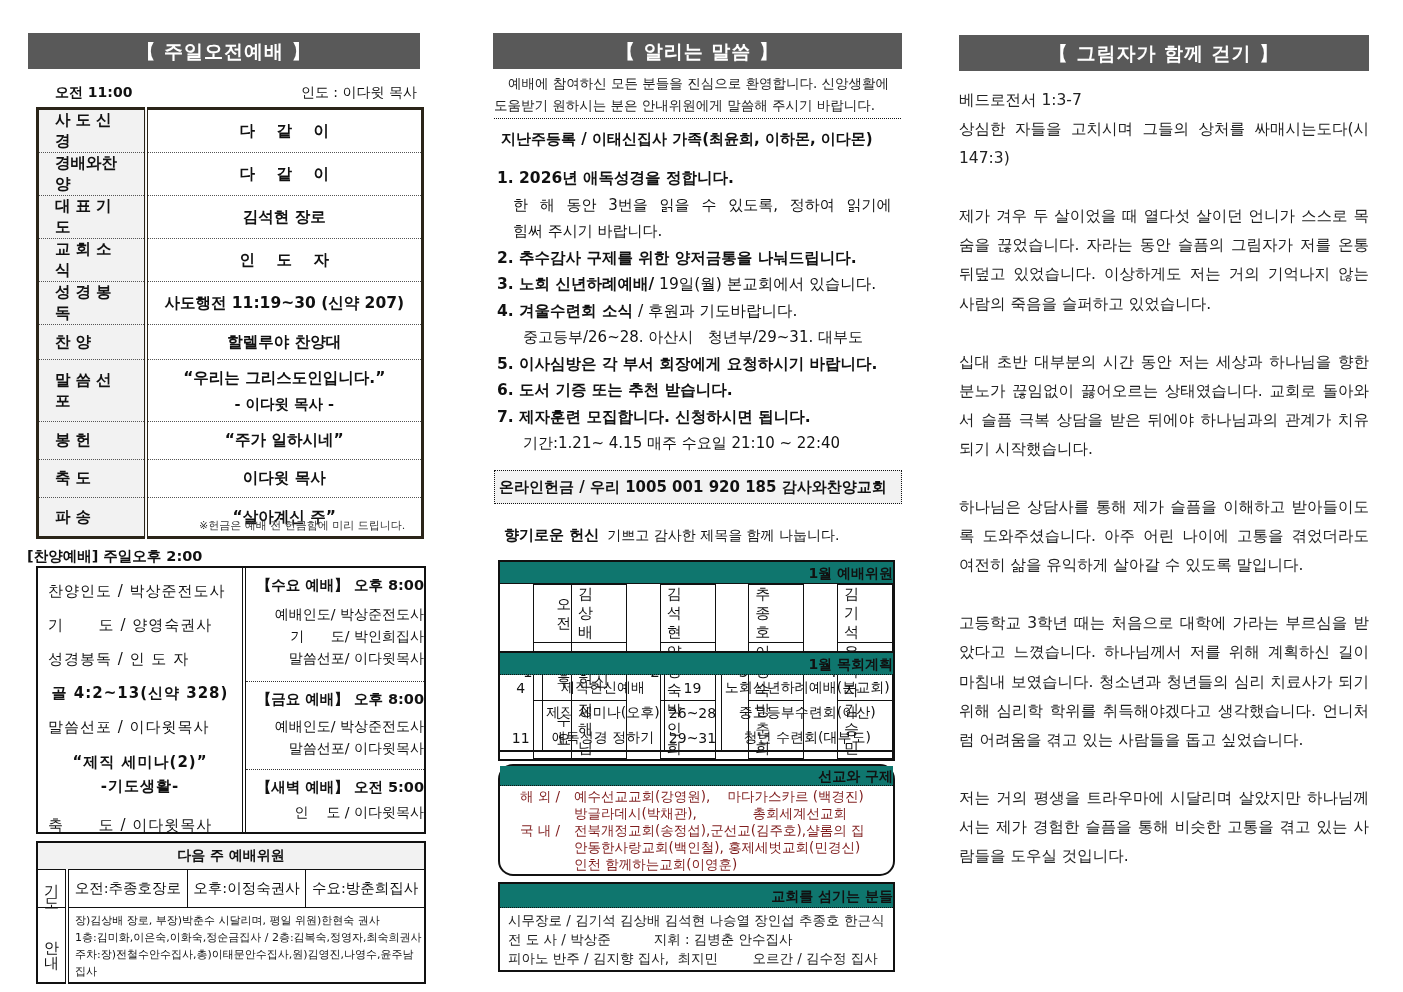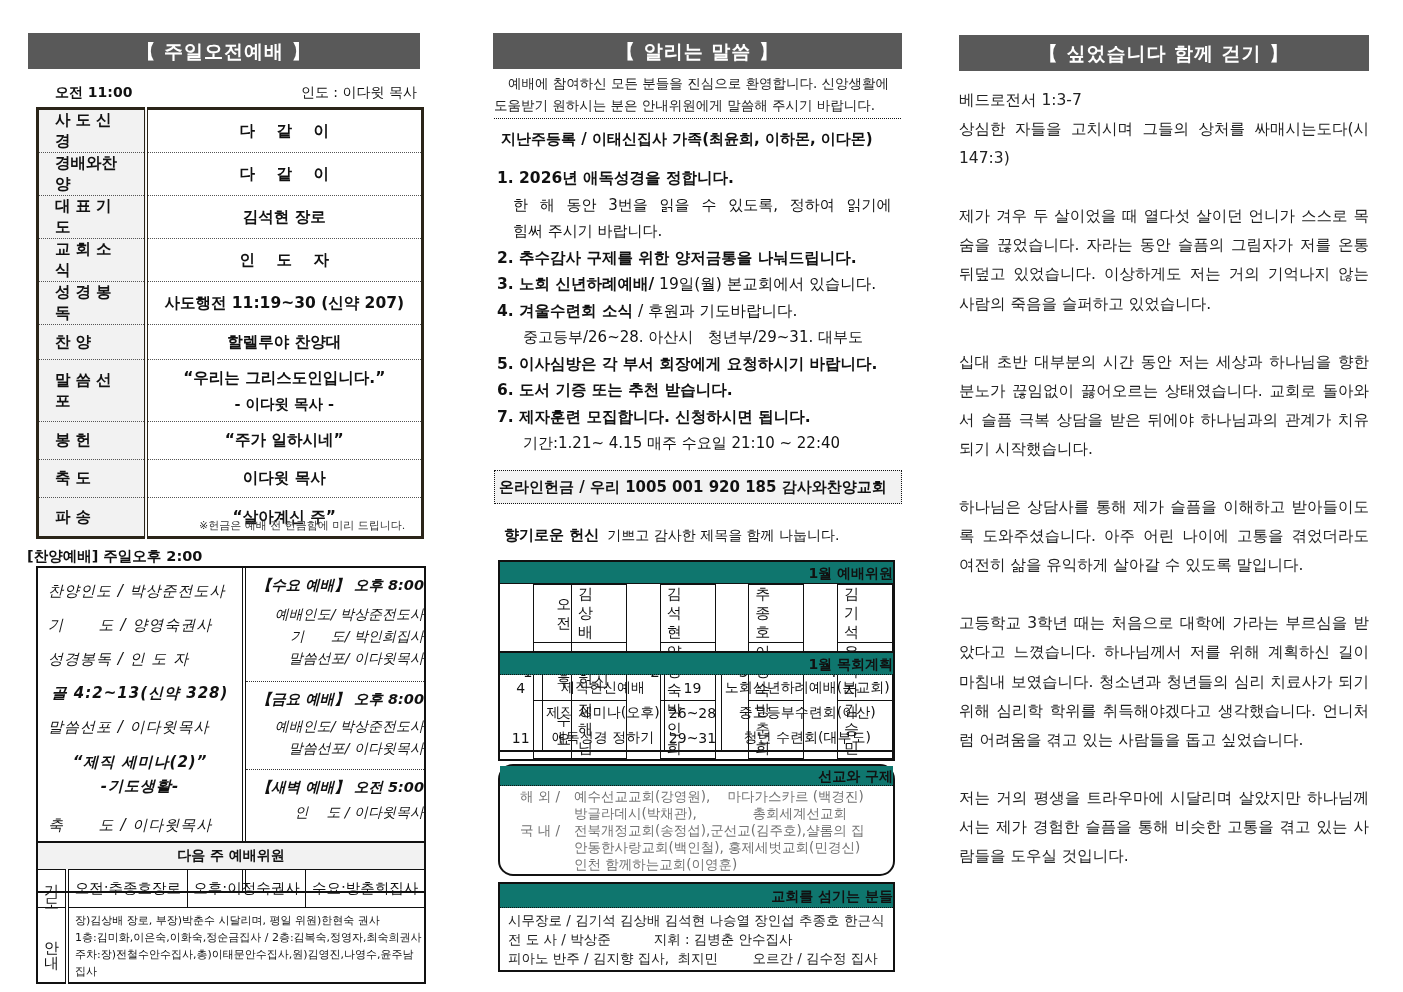--- a/index.html
+++ b/index.html
@@ -14,21 +14,21 @@
   
   .am-line { position:absolute; top:84px; left:55px; width:362px; font-size:14px; }
   .am-line .t { font-weight:bold; }
   .am-line .r { position:absolute; right:0; top:0; }
   .order { position:absolute; top:107px; left:36px; width:388px; border:3px solid #2a2418; border-collapse: collapse; }
   .order td { border-bottom:1px dotted #555; font-size:15.5px; font-weight:bold; text-align:center; }
   .order tr:last-child td { border-bottom:none; }
   .order td.lbl { width:108px; background:#f2f2f2; border-right:4px double #2a2418; letter-spacing: 5px; text-align: justify; text-align-last: justify; padding: 0 14px 0 16px; }
   .note { position:absolute; top:518px; right:970px; font-size:11px; color:#333; }
   .ptitle { position:absolute; top:547px; left:27px; font-size:14.5px; font-weight:bold; }
-  .pm-box { position:absolute; top:566px; left:36px; width:390px; height:327px; border:2px solid #111; display:flex;font-style:italic; }
+  .pm-box { position:absolute; top:566px; left:36px; width:390px; height:268px; border:2px solid #111; display:flex; }
   .pm-left { width:208px; border-right:4px double #111; padding:6px 0 0 10px; font-size:15px; }
   .pm-left div { height:34px; line-height:34px; letter-spacing:1px; }
   .pm-left .c { text-align:center; padding-right:10px; font-weight:bold; }
   .pm-left .c2 { text-align:center; padding-right:10px; font-weight:bold; height:24px; line-height:24px; }
   .pm-right { flex:1; display:flex; flex-direction:column;text-align:right; }
   .pm-sec { padding:8px 0 0 8px; font-size:14px; border-bottom:1px dotted #333; }
   .pm-sec:last-child { border-bottom:none; }
   .pm-sec .h { font-weight:bold; font-size:14.5px; margin-bottom:4px; }
   .pm-sec .l { line-height:22px; }
   .next { position:absolute; top:841px; left:36px; width:390px; border:2px solid #111; border-collapse:collapse; font-size:14px; }
@@ -49,21 +49,21 @@
   .fragrant .b { font-weight:bold; font-size:15px; margin-right: 8px; }
   .mbox { position:absolute; left:498px; width:397px; border:2px solid #111; }
   .mbox .hd { background:#0f766e; text-align:right; font-weight:bold; font-size:14px; height:22px; line-height:22px; border-bottom:1px dotted #111; }
   .roster { width:100%; border-collapse:collapse; font-size:15px; }
   .roster td { height:22px; text-align:center;padding-left:23px; }
   .roster td.nm { border:1px solid #111; letter-spacing: 8px; padding-left: 6px; text-align: justify; text-align-last: justify; padding-right: 4px; }
   .roster td.sl { border:1px solid #111; width:30px; font-size:14.5px; }
   .plan { width:100%; border-collapse:collapse; font-size:14px; }
   .plan td { text-align:center; height:25px; border-right:1px solid #111; }
   .plan td:last-child { border-right:none; }
-  .mission { font-size:13.5px; line-height:17px; padding:2px 4px 1px 6px; color:#737373; }
+  .mission { font-size:13.5px; line-height:17px; padding:2px 4px 1px 6px; color:#7f1d1d; }
   .mission .row { display:flex; }
   .mission .k { width:68px; text-align:center; flex:none; }
   .servers { font-size:13.5px; line-height:19px; padding:3px 4px 2px 8px; color:#222; }
   
   .essay { position:absolute; top:86px; left:959px; width:410px; font-size:15.5px; line-height:29.1px; color:#222; }
   .essay p { text-align: justify; text-align-last: left; }
   .essay .gap { height:29px; }
 </style>
 </head>
 <body>
@@ -292,21 +292,21 @@
 
 <div class="mbox" style="top:882px;">
   <div class="hd" style="height:24px;line-height:24px">교회를 섬기는 분들</div>
   <div class="servers">
     <div>시무장로 / 김기석 김상배 김석현 나승열 장인섭 추종호 한근식</div>
     <div style="white-space:pre">전 도 사 / 박상준          지휘 : 김병춘 안수집사</div>
     <div style="white-space:pre">피아노 반주 / 김지향 집사,  최지민        오르간 / 김수정 집사</div>
   </div>
 </div>
 
-<div class="banner" style="top:35px;left:959px;width:410px;">【 싶었습니다 함께 걷기 】</div>
+<div class="banner" style="top:35px;left:959px;width:410px;">【 그림자가 함께 걷기 】</div>
 
 <div class="essay">
   <div>베드로전서 1:3-7</div>
   <p>상심한 자들을 고치시며 그들의 상처를 싸매시는도다(시 147:3)</p>
   <div class="gap"></div>
   <p>제가 겨우 두 살이었을 때 열다섯 살이던 언니가 스스로 목숨을 끊었습니다. 자라는 동안 슬픔의 그림자가 저를 온통 뒤덮고 있었습니다. 이상하게도 저는 거의 기억나지 않는 사람의 죽음을 슬퍼하고 있었습니다.</p>
   <div class="gap"></div>
   <p>십대 초반 대부분의 시간 동안 저는 세상과 하나님을 향한 분노가 끊임없이 끓어오르는 상태였습니다. 교회로 돌아와서 슬픔 극복 상담을 받은 뒤에야 하나님과의 관계가 치유되기 시작했습니다.</p>
   <div class="gap"></div>
   <p>하나님은 상담사를 통해 제가 슬픔을 이해하고 받아들이도록 도와주셨습니다. 아주 어린 나이에 고통을 겪었더라도 여전히 삶을 유익하게 살아갈 수 있도록 말입니다.</p>

